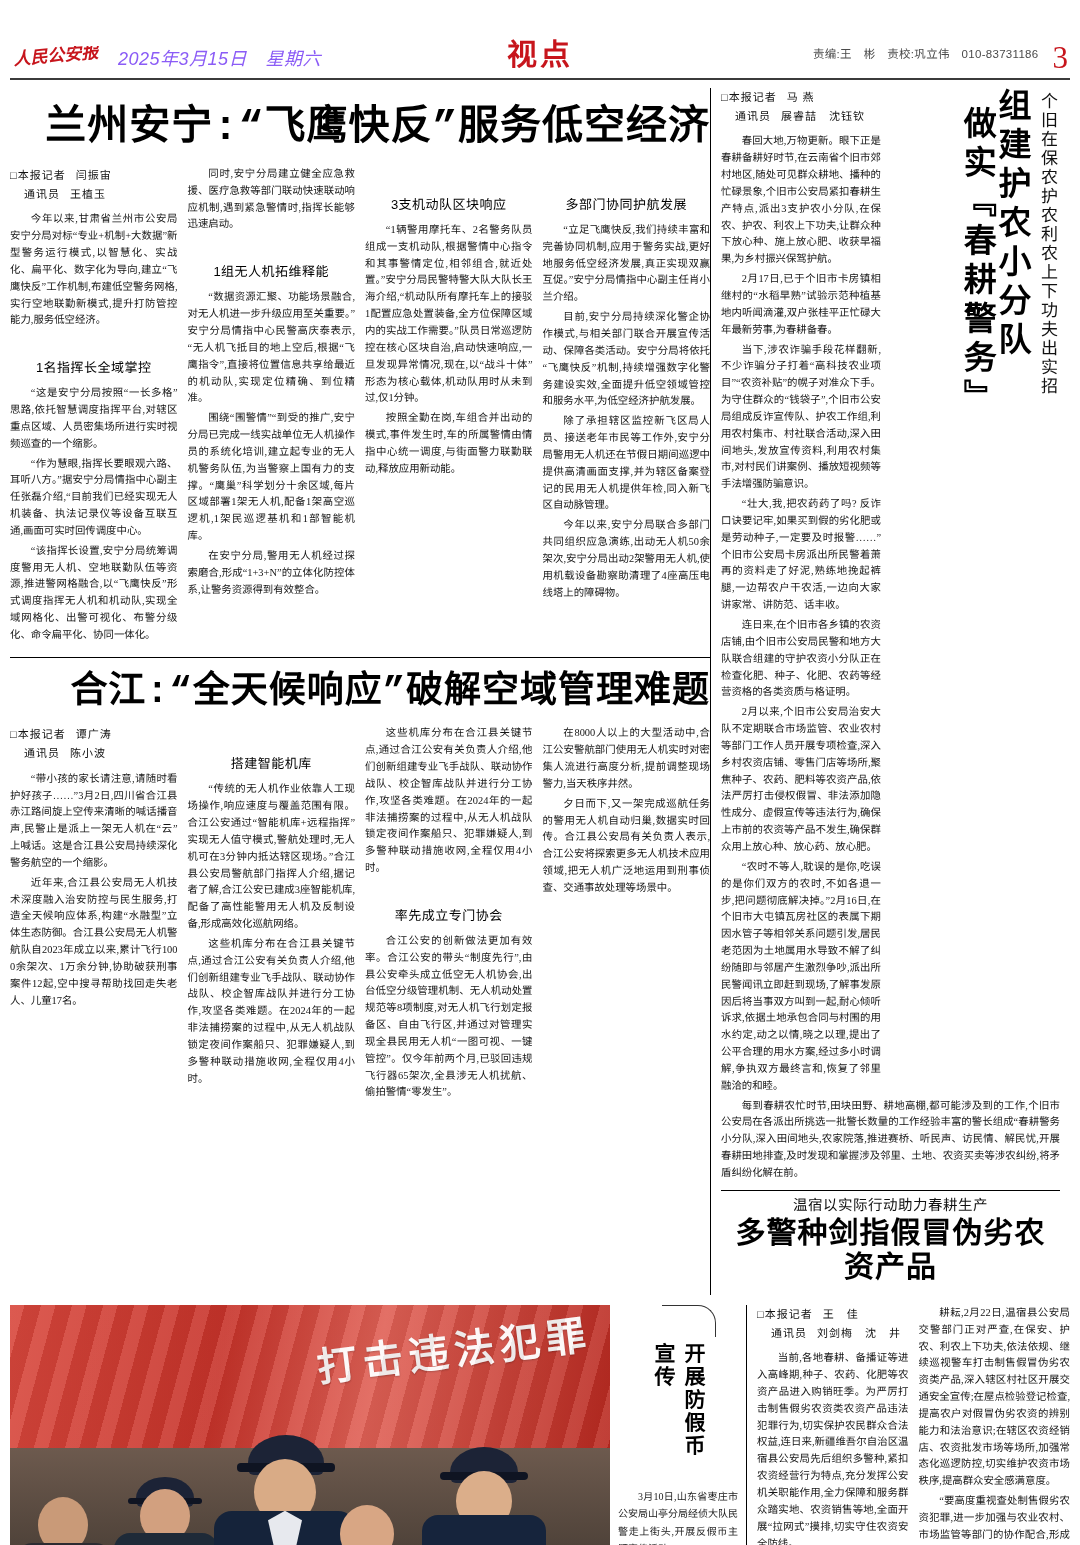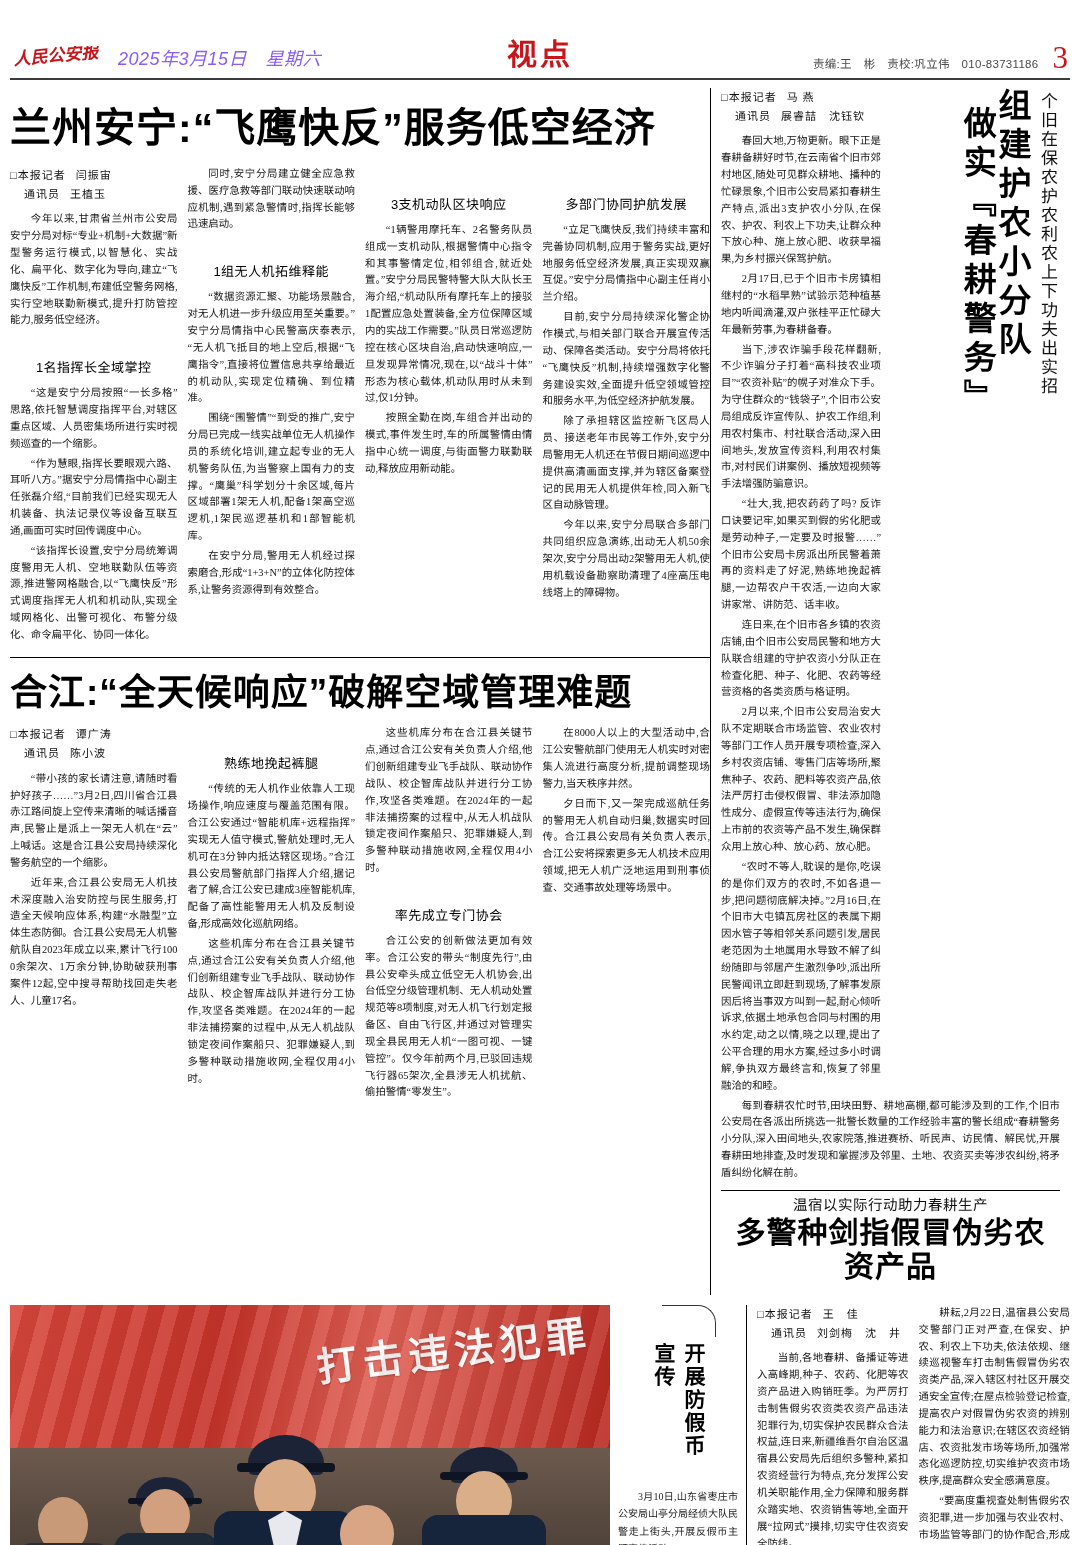--- a/index.html
+++ b/index.html
@@ -32,43 +32,43 @@
   .mh-center {
     position:absolute; left:0; right:0; bottom:4px;
     text-align:center; pointer-events:none;
   }
   .mh-center span {
     font-family:"Liberation Sans","DejaVu Sans",sans-serif;
     font-weight:bold; font-size:30px; color:#c7151c;
     letter-spacing:3px;
   }
   .mh-right {
-    margin-left:auto; display:flex; align-items:flex-end; gap:14px;
+    margin-left:auto; display:flex; align-items:flex-start; gap:14px;
     padding-bottom:1px;
   }
   .mh-credits {
     font-family:"Liberation Sans","DejaVu Sans",sans-serif;
     font-size:11.5px; color:#4a4a4a; white-space:nowrap; letter-spacing:.3px;
   }
   .mh-pageno {
     font-family:"Liberation Serif","DejaVu Serif",serif;
     font-size:31px; color:#c7151c; line-height:.85; font-weight:normal;
   }
   .mh-rule { height:2px; background:#3b3b3b; margin:0 10px; }
 
   
   .body-wrap { display:flex; padding:8px 10px 0 10px; gap:0; }
   .col-left { width:700px; }
   .col-right { width:350px; padding-left:10px; border-left:1px solid #000; }
 
   
   h1.art-title {
-    font-family:Liberation Sans, sans-serif;
+    font-family:Liberation Mono, monospace;
     font-weight:bold; font-size:41px; line-height:1.12;
-    text-align:left; margin:18px 0 14px 0; letter-spacing:1px;
+    text-align:right; margin:18px 0 14px 0; letter-spacing:1px;
     color:#000;
   }
   h2.art-title-2 {
     font-family:"Liberation Sans","DejaVu Sans",sans-serif;
     font-weight:bold; font-size:30px; line-height:1.15;
     text-align:center; margin:2px 0 10px 0; letter-spacing:1px; color:#000;
   }
 
   
   .cols4 { display:flex; gap:10px; }
@@ -265,21 +265,21 @@
                   <span class="bl-lab">通讯员</span>
                   <span>陈小波</span>
                 </div>
             </div>
             <p class="body">“带小孩的家长请注意,请随时看护好孩子……”3月2日,四川省合江县赤江路间旋上空传来清晰的喊话播音声,民警止是派上一架无人机在“云”上喊话。这是合江县公安局持续深化警务航空的一个缩影。</p>
             <p class="body">近年来,合江县公安局无人机技术深度融入治安防控与民生服务,打造全天候响应体系,构建“水融型”立体生态防御。合江县公安局无人机警航队自2023年成立以来,累计飞行1000余架次、1万余分钟,协助破获刑事案件12起,空中搜寻帮助找回走失老人、儿童17名。</p>
           </div>
 
           <div class="tcol">
             <p class="body"></p>
-            <div class="subhead">熟练地挽起裤腿</div>
+            <div class="subhead">搭建智能机库</div>
             <p class="body">“传统的无人机作业依靠人工现场操作,响应速度与覆盖范围有限。合江公安通过“智能机库+远程指挥”实现无人值守模式,警航处理时,无人机可在3分钟内抵达辖区现场。”合江县公安局警航部门指挥人介绍,据记者了解,合江公安已建成3座智能机库,配备了高性能警用无人机及反制设备,形成高效化巡航网络。</p>
             <p class="body">这些机库分布在合江县关键节点,通过合江公安有关负责人介绍,他们创新组建专业飞手战队、联动协作战队、校企智库战队并进行分工协作,攻坚各类难题。在2024年的一起非法捕捞案的过程中,从无人机战队锁定夜间作案船只、犯罪嫌疑人,到多警种联动措施收网,全程仅用4小时。</p>
           </div>
 
           <div class="tcol">
             <p class="body">这些机库分布在合江县关键节点,通过合江公安有关负责人介绍,他们创新组建专业飞手战队、联动协作战队、校企智库战队并进行分工协作,攻坚各类难题。在2024年的一起非法捕捞案的过程中,从无人机战队锁定夜间作案船只、犯罪嫌疑人,到多警种联动措施收网,全程仅用4小时。</p>
             <div class="subhead">率先成立专门协会</div>
             <p class="body">合江公安的创新做法更加有效率。合江公安的带头“制度先行”,由县公安牵头成立低空无人机协会,出台低空分级管理机制、无人机动处置规范等8项制度,对无人机飞行划定报备区、自由飞行区,并通过对管理实现全县民用无人机“一图可视、一键管控”。仅今年前两个月,已驳回违规飞行器65架次,全县涉无人机扰航、偷拍警情“零发生”。</p>
           </div>
 

